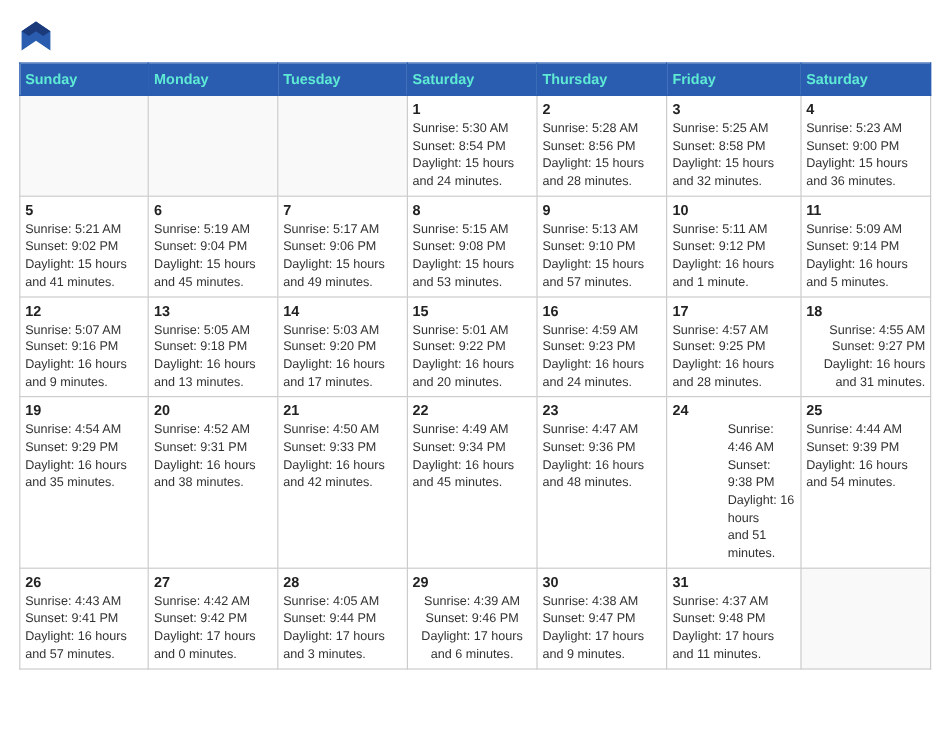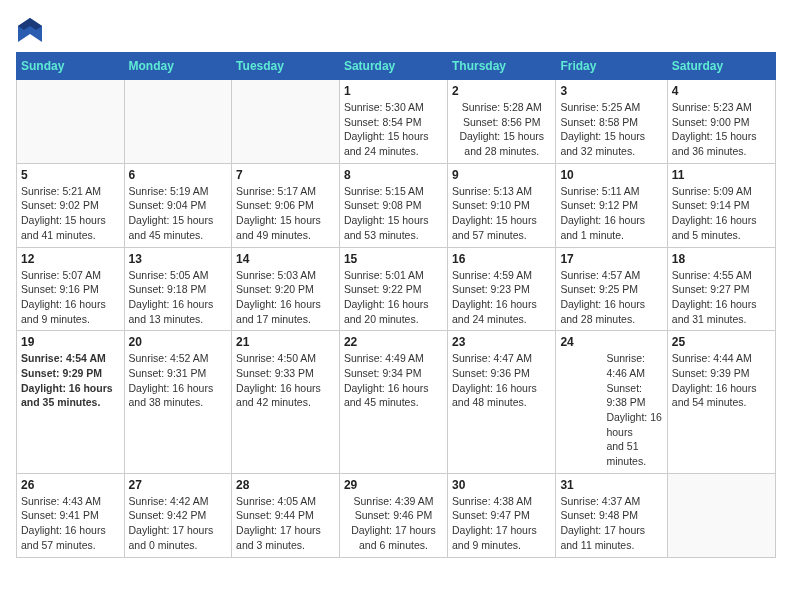--- a/index.html
+++ b/index.html
@@ -122,21 +122,21 @@
         <td class="empty"></td>
         <td>
           <div class="day-number">1</div>
           <div class="day-info" style="white-space: pre-line;">Sunrise: 5:30 AM
 Sunset: 8:54 PM
 Daylight: 15 hours
 and 24 minutes.</div>
         </td>
         <td>
           <div class="day-number">2</div>
-          <div class="day-info" style="white-space: pre-line; text-align: center;">Sunrise: 5:28 AM
+          <div class="day-info" style="white-space: pre-line;">Sunrise: 5:28 AM
 Sunset: 8:56 PM
 Daylight: 15 hours
 and 28 minutes.</div>
         </td>
         <td>
           <div class="day-number">3</div>
           <div class="day-info" style="white-space: pre-line;">Sunrise: 5:25 AM
 Sunset: 8:58 PM
 Daylight: 15 hours
 and 32 minutes.</div>
@@ -238,30 +238,30 @@
         </td>
         <td>
           <div class="day-number">17</div>
           <div class="day-info" style="white-space: pre-line;">Sunrise: 4:57 AM
 Sunset: 9:25 PM
 Daylight: 16 hours
 and 28 minutes.</div>
         </td>
         <td>
           <div class="day-number">18</div>
-          <div class="day-info" style="white-space: pre-line;">Sunrise: 4:55 AM
+          <div class="day-info" style="white-space: pre-line; text-align: right;">Sunrise: 4:55 AM
 Sunset: 9:27 PM
 Daylight: 16 hours
 and 31 minutes.</div>
         </td>
       </tr>
       <tr>
         <td>
           <div class="day-number">19</div>
-          <div class="day-info" style="white-space: pre-line; font-weight: bold;">Sunrise: 4:54 AM
+          <div class="day-info" style="white-space: pre-line;">Sunrise: 4:54 AM
 Sunset: 9:29 PM
 Daylight: 16 hours
 and 35 minutes.</div>
         </td>
         <td>
           <div class="day-number">20</div>
           <div class="day-info" style="white-space: pre-line;">Sunrise: 4:52 AM
 Sunset: 9:31 PM
 Daylight: 16 hours
 and 38 minutes.</div>

